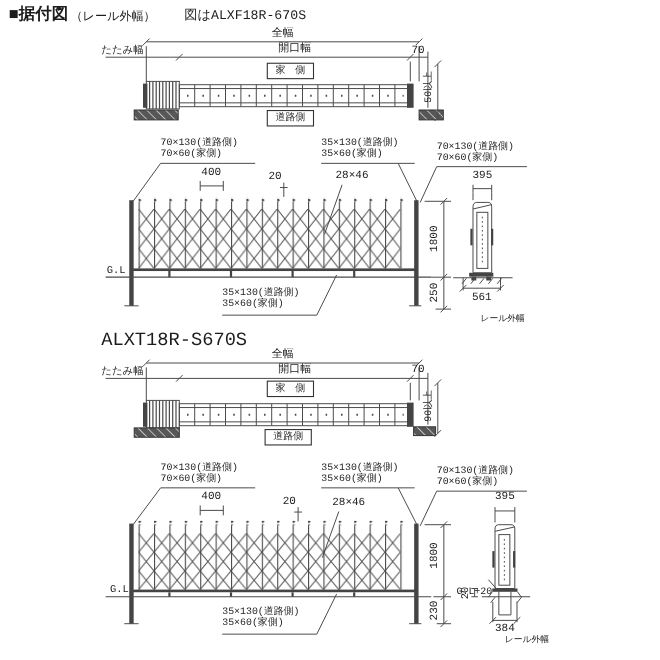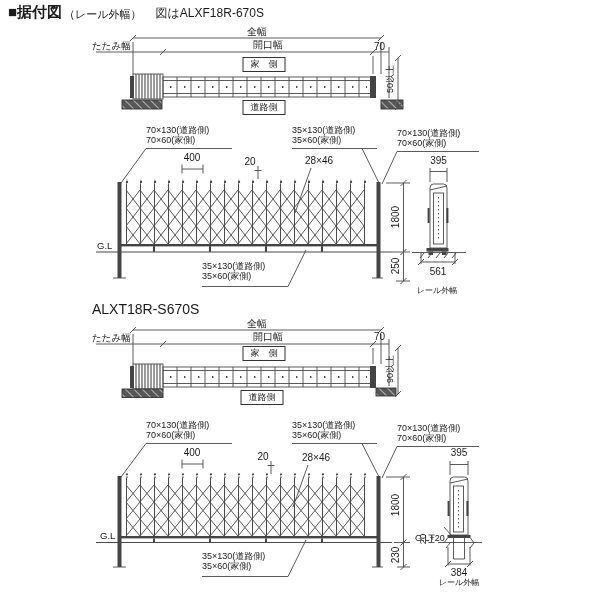--- a/index.html
+++ b/index.html
@@ -1,24 +1,24 @@
 <!DOCTYPE html>
 <html><head>
 <meta charset="utf-8">
 <style>
   html,body{margin:0;padding:0;background:#fff;}
   #stage{position:relative;width:600px;height:600px;background:#fff;overflow:hidden;
-         font-family:Liberation Sans, sans-serif;color:#1c1c1c;}
+         font-family:Liberation Mono, monospace;color:#1c1c1c;}
   svg{position:absolute;left:0;top:0;}
   .t{position:absolute;line-height:1;white-space:nowrap;color:#1c1c1c;}
   .c{transform:translateX(-50%);}
   .r{transform:translate(-50%,-50%) rotate(-90deg);}
-  .f8{font-size:8px;}  .f9{font-size:9px;} .f95{font-size:9.5px;}
+  .f8{font-size:8px;margin-left:20px;}  .f9{font-size:9px;} .f95{font-size:9.5px;}
   .f10{font-size:10px;} .f11{font-size:11px;} .f12{font-size:12px;}
-  .f13{font-size:14px;} .f15{font-size:15px;font-weight:bold;}
+  .f13{font-size:17px;} .f15{font-size:15px;font-weight:bold;}
   .box{border:1px solid #333;padding:2px 7px;background:#fff;}
   #titlebar{position:absolute;left:8px;top:3px;display:flex;align-items:flex-end;gap:2px;}
 </style>
 </head>
 <body>
 
 <div id="stage">
 
 <svg width="600" height="600" viewBox="0 0 600 600">
   <defs>
@@ -153,21 +153,21 @@
     <path d="M450 464.5 H468 M450 461 V468 M468 461 V468 M450 468 V475 M468 468 V475"></path>
     <path d="M448 547 V565.5 M470 547 V565.5 M448 564 H470 M445 567 L451 561 M467 567 L473 561"></path>
     <path d="M444 527 L452 536"></path>
     <path d="M431.5 535 V542.5 M428.5 535 H434.5 M428.5 542.5 H434.5"></path>
   </g>
 </svg>
 
 <div id="titlebar">
   <span class="f15">■据付図</span>
   <span class="f11">（レール外幅）</span>
-  <span class="f12" style="margin-left:12px">図はALXF18R-670S</span>
+  <span class="f12" style="margin-left:24px">図はALXF18R-670S</span>
 </div>
 
 <span class="t c f10" style="left:257px;top:27px">全幅</span>
 <span class="t c f10" style="left:268px;top:40px">開口幅</span>
 <span class="t f95" style="left:92px;top:41px">たたみ幅</span>
 <span class="t f10" style="left:374px;top:42px">70</span>
 <span class="t c f9 box" style="left:264px;top:57px">家　側</span>
 <span class="t c f9 box" style="left:264px;top:100px">道路側</span>
 <span class="t r f9" style="left:390px;top:79px">50以上</span>
 

